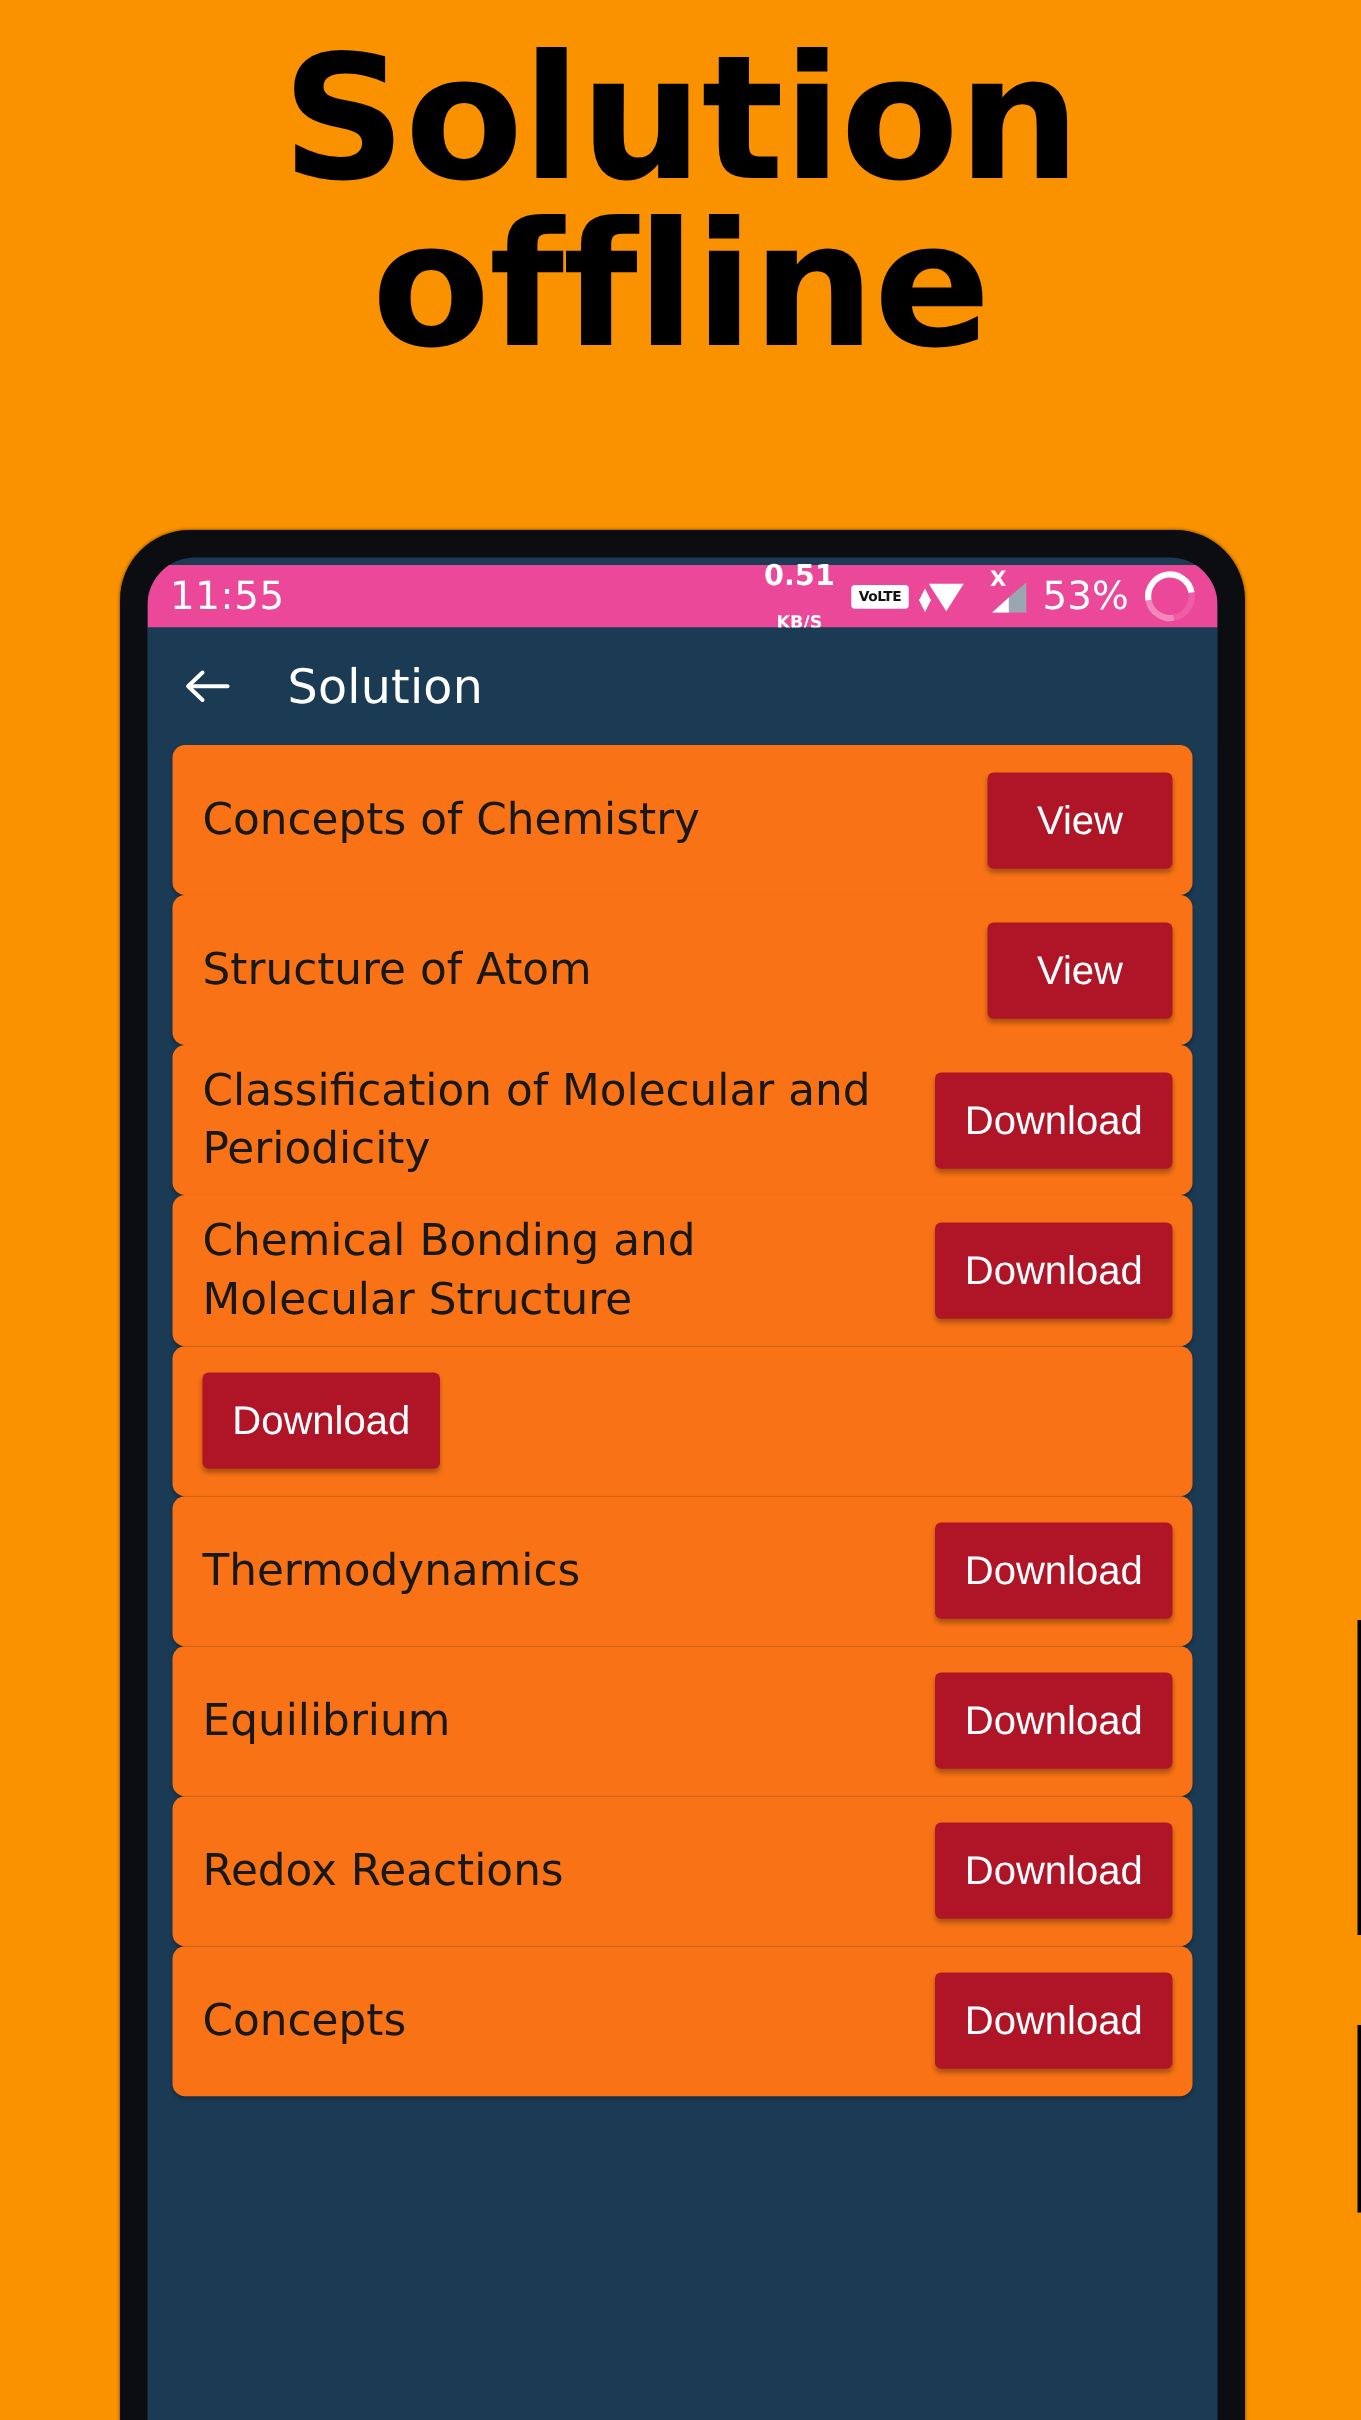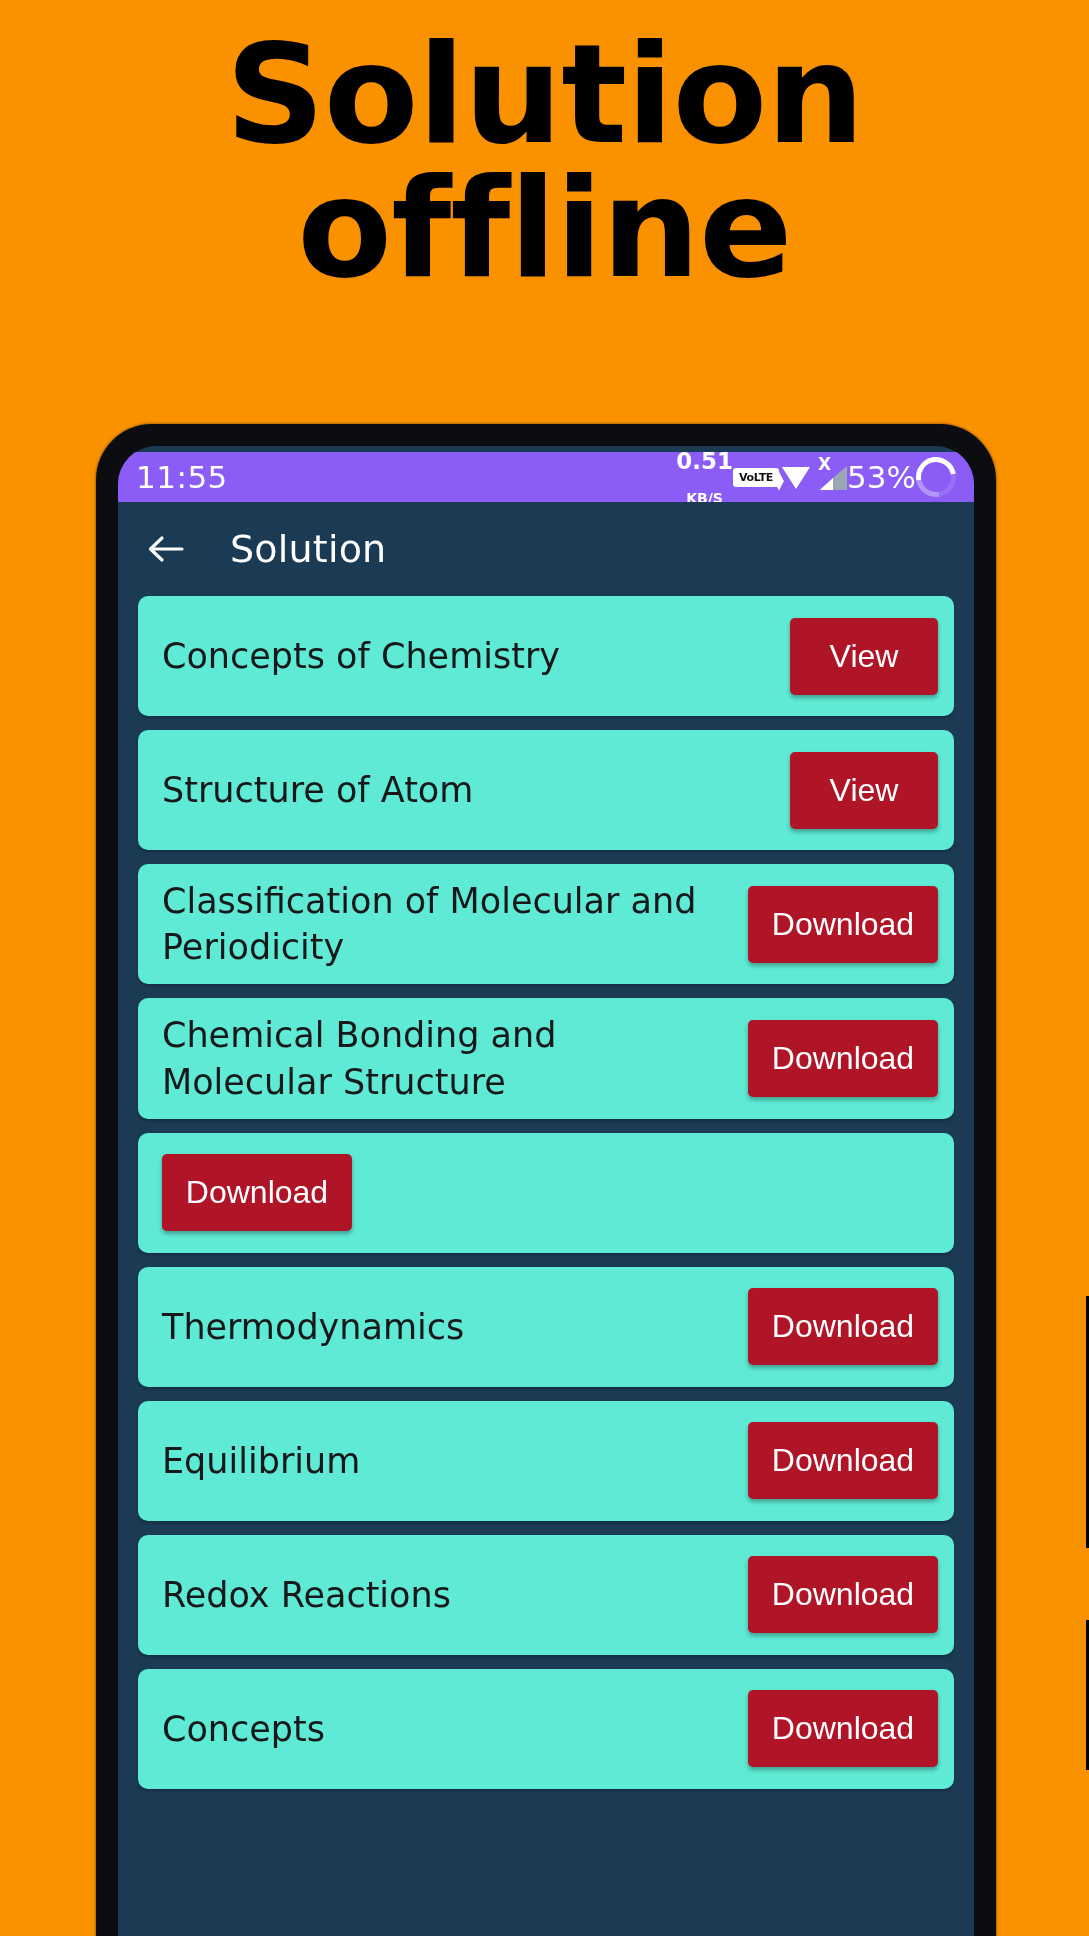--- a/index.html
+++ b/index.html
@@ -47,26 +47,26 @@
   }
   .btn-right-b{
     position:absolute;left:990px;top:1196px;width:12px;height:150px;
     background:#000;border-radius:0 3px 3px 0;
   }
 
   
   .statusbar{
     position:absolute;left:0;top:6px;width:856px;height:50px;
     display:flex;align-items:center;
-    background:#8b5cf6;
+    background:#ec4899;
     color:#fff;
     padding:0 18px;box-sizing:border-box;
   }
   .sb-clock{font-size:31px;letter-spacing:.5px;}
-  .sb-right{margin-left:auto;display:flex;align-items:center;}
+  .sb-right{margin-left:auto;display:flex;align-items:center;gap:13px;}
   .sb-net{display:flex;flex-direction:column;align-items:center;line-height:1;}
   .sb-net-rate{font-size:23px;font-weight:600;}
   .sb-net-unit{font-size:14px;font-weight:600;margin-top:18px;}
   .sb-volte{
     background:#fff;color:#111;font-size:11px;font-weight:700;
     padding:3px 6px;border-radius:3px;letter-spacing:-.3px;
   }
   .sb-wifi{position:relative;width:34px;height:28px;}
   .sb-wifi .tri{
     position:absolute;left:3px;top:4px;
@@ -107,22 +107,21 @@
   }
   .back-arrow svg{display:block;}
   .appbar-title{color:#fff;font-size:38px;font-weight:400;letter-spacing:.2px;}
 
   
   .list{
     position:absolute;left:0;top:150px;width:856px;bottom:0;
     padding:0 20px;box-sizing:border-box;
   }
   .card{
-    background:#5eead4;border-radius:10px;
-    margin-bottom:14px;
+    background:#f97316;border-radius:10px;
     min-height:120px;
     display:flex;align-items:center;
     padding:14px 16px 14px 24px;box-sizing:border-box;
     box-shadow:0 2px 3px rgba(0,0,0,.22);
   }
   .card-title{
     flex:1;color:#17181a;font-size:35px;line-height:1.32;
     padding-right:16px;
     font-family:"DejaVu Sans","Liberation Sans",sans-serif;
     font-weight:400;

